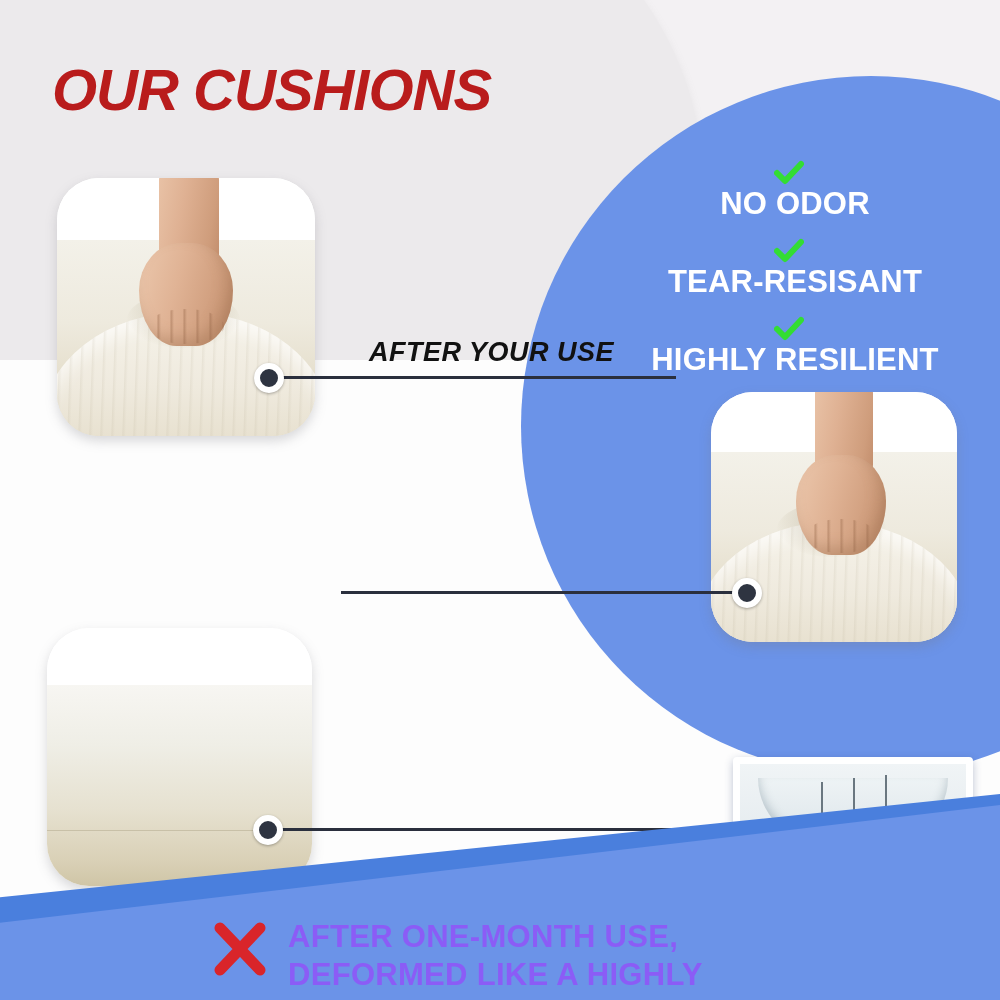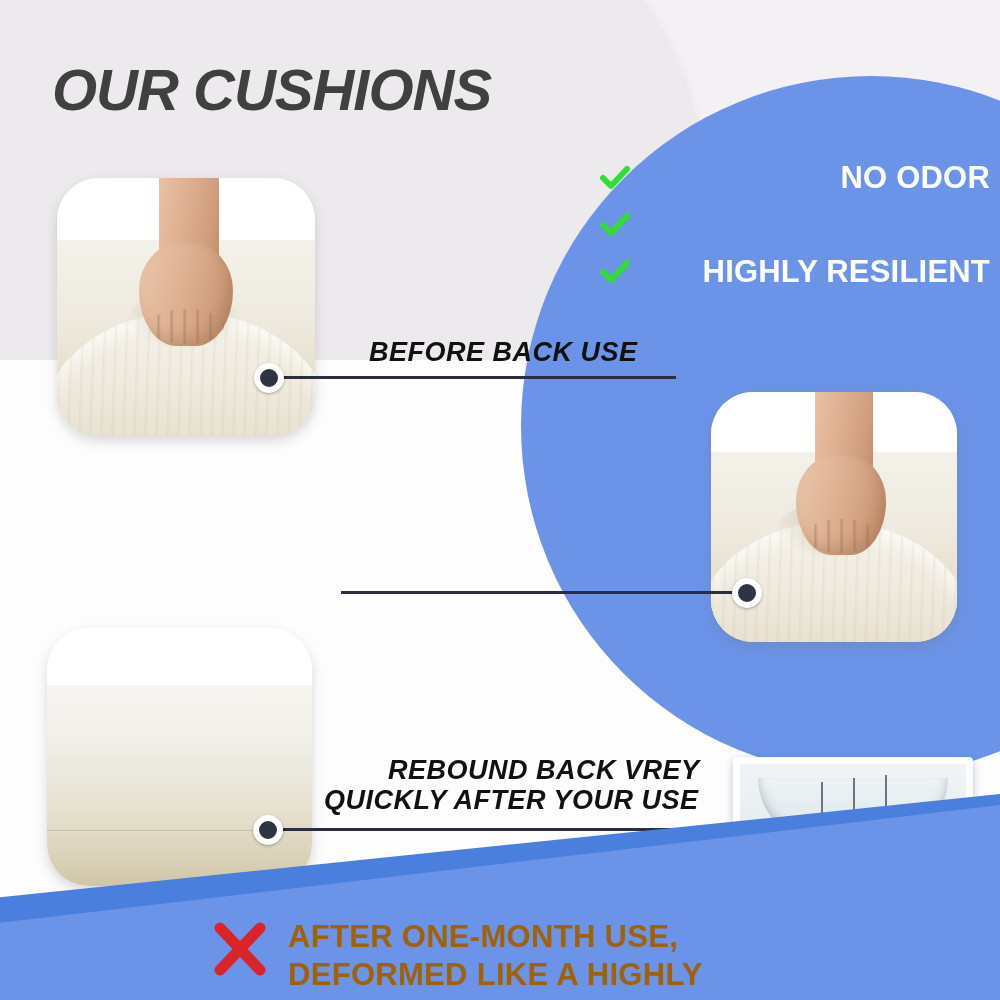--- a/index.html
+++ b/index.html
@@ -63,38 +63,39 @@
 
   
   .page-title {
     position: absolute;
     left: 52px;
     top: 56px;
     font-size: 58px;
     font-weight: 800;
     font-style: italic;
     letter-spacing: -1px;
-    color: #404040;
+    color: #b91c1c;
     white-space: nowrap;
   }
 
   
   .feature-list {
     position: absolute;
     left: 600px;
     top: 160px;
     width: 390px;
     text-align: right;
   }
   .feature-row {
     display: flex;
     align-items: center;
-    justify-content: space-between;
+    justify-content: flex-end;
     margin-bottom: 16px;
     white-space: nowrap;
+    flex-direction: column;
   }
   .check-icon {
     flex: 0 0 auto;
     margin-right: 12px;
     line-height: 0;
   }
   .feature-text {
     font-size: 31px;
     font-weight: 700;
     color: #ffffff;
@@ -244,21 +245,21 @@
     top: 922px;
     width: 54px;
     height: 54px;
   }
   .banner-text {
     position: absolute;
     left: 288px;
     top: 918px;
     font-size: 31px;
     font-weight: 700;
-    color: #a16207;
+    color: #8b5cf6;
     line-height: 1.22;
     letter-spacing: 0.3px;
     white-space: nowrap;
   }
 </style>
 </head>
 <body>
 
 <div class="canvas">
 
@@ -278,20 +279,21 @@
       </span>
       <span class="feature-text">NO ODOR</span>
     </div>
 
     <div class="feature-row">
       <span class="check-icon">
         <svg width="30" height="26" viewBox="0 0 30 26">
           <path d="M3 13 L11 21 L27 4" fill="none" stroke="#33dd33" stroke-width="6" stroke-linecap="round" stroke-linejoin="round"></path>
         </svg>
       </span>
+      <span class="feature-text">TEAR-RESISANT</span>
     </div>
 
     <div class="feature-row">
       <span class="check-icon">
         <svg width="30" height="26" viewBox="0 0 30 26">
           <path d="M3 13 L11 21 L27 4" fill="none" stroke="#33dd33" stroke-width="6" stroke-linecap="round" stroke-linejoin="round"></path>
         </svg>
       </span>
       <span class="feature-text">HIGHLY RESILIENT</span>
     </div>
@@ -341,29 +343,27 @@
 
   <div class="photo photo-border-white" style="left:733px; top:757px; width:226px; height:228px; border-radius:4px;">
     <div class="deformed-img">
       <div class="sag"></div>
       <div class="arrow" style="left:36%;"></div>
       <div class="arrow" style="left:50%; top:6%; height:30%;"></div>
       <div class="arrow" style="left:64%; top:5%; height:29%;"></div>
     </div>
   </div>
 
-  <div class="callout-label" style="left:369px; top:338px;">BEFORE BACK USE</div>
+  <div class="callout-label" style="left:369px; top:338px;">AFTER YOUR USE</div>
   <div class="callout-line" style="left:272px; top:376px; width:404px;"></div>
   <div class="callout-dot" style="left:254px; top:363px;"></div>
 
   <div class="callout-line" style="left:341px; top:591px; width:404px;"></div>
   <div class="callout-dot" style="left:732px; top:578px;"></div>
 
-  <div class="callout-label" style="left:388px; top:756px;">REBOUND BACK VREY</div>
-  <div class="callout-label" style="left:324px; top:786px;">QUICKLY AFTER YOUR USE</div>
   <div class="callout-line" style="left:271px; top:828px; width:405px;"></div>
   <div class="callout-dot" style="left:253px; top:815px;"></div>
 
   <div class="bottom-band"></div>
   <div class="bottom-band-light"></div>
 
   <div class="x-icon">
     <svg width="54" height="54" viewBox="0 0 54 54">
       <path d="M7 6 L47 48 M47 6 L7 48" stroke="#d9252a" stroke-width="11" stroke-linecap="round"></path>
     </svg>

